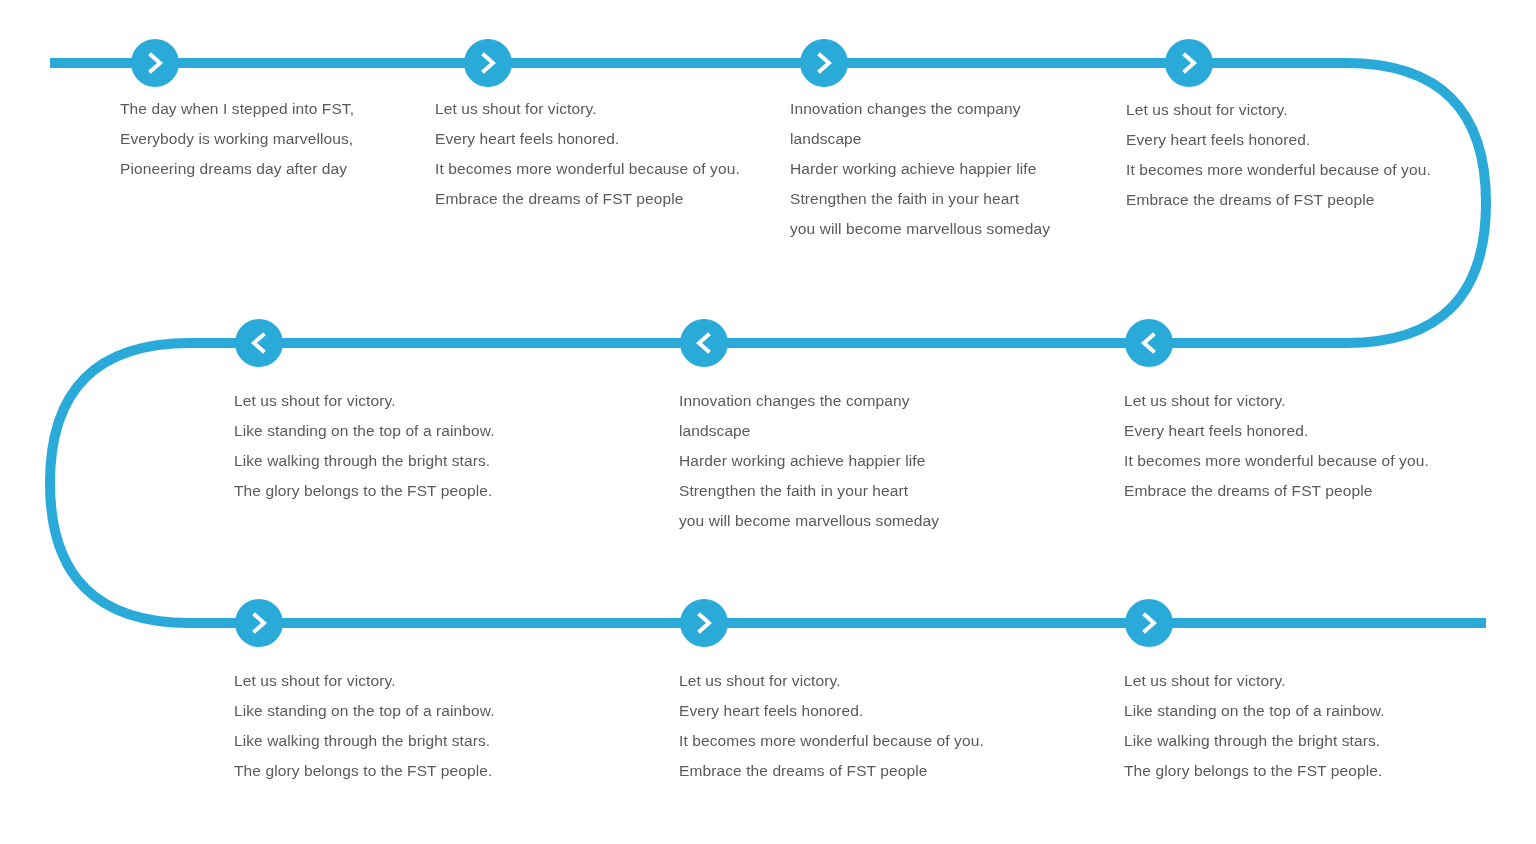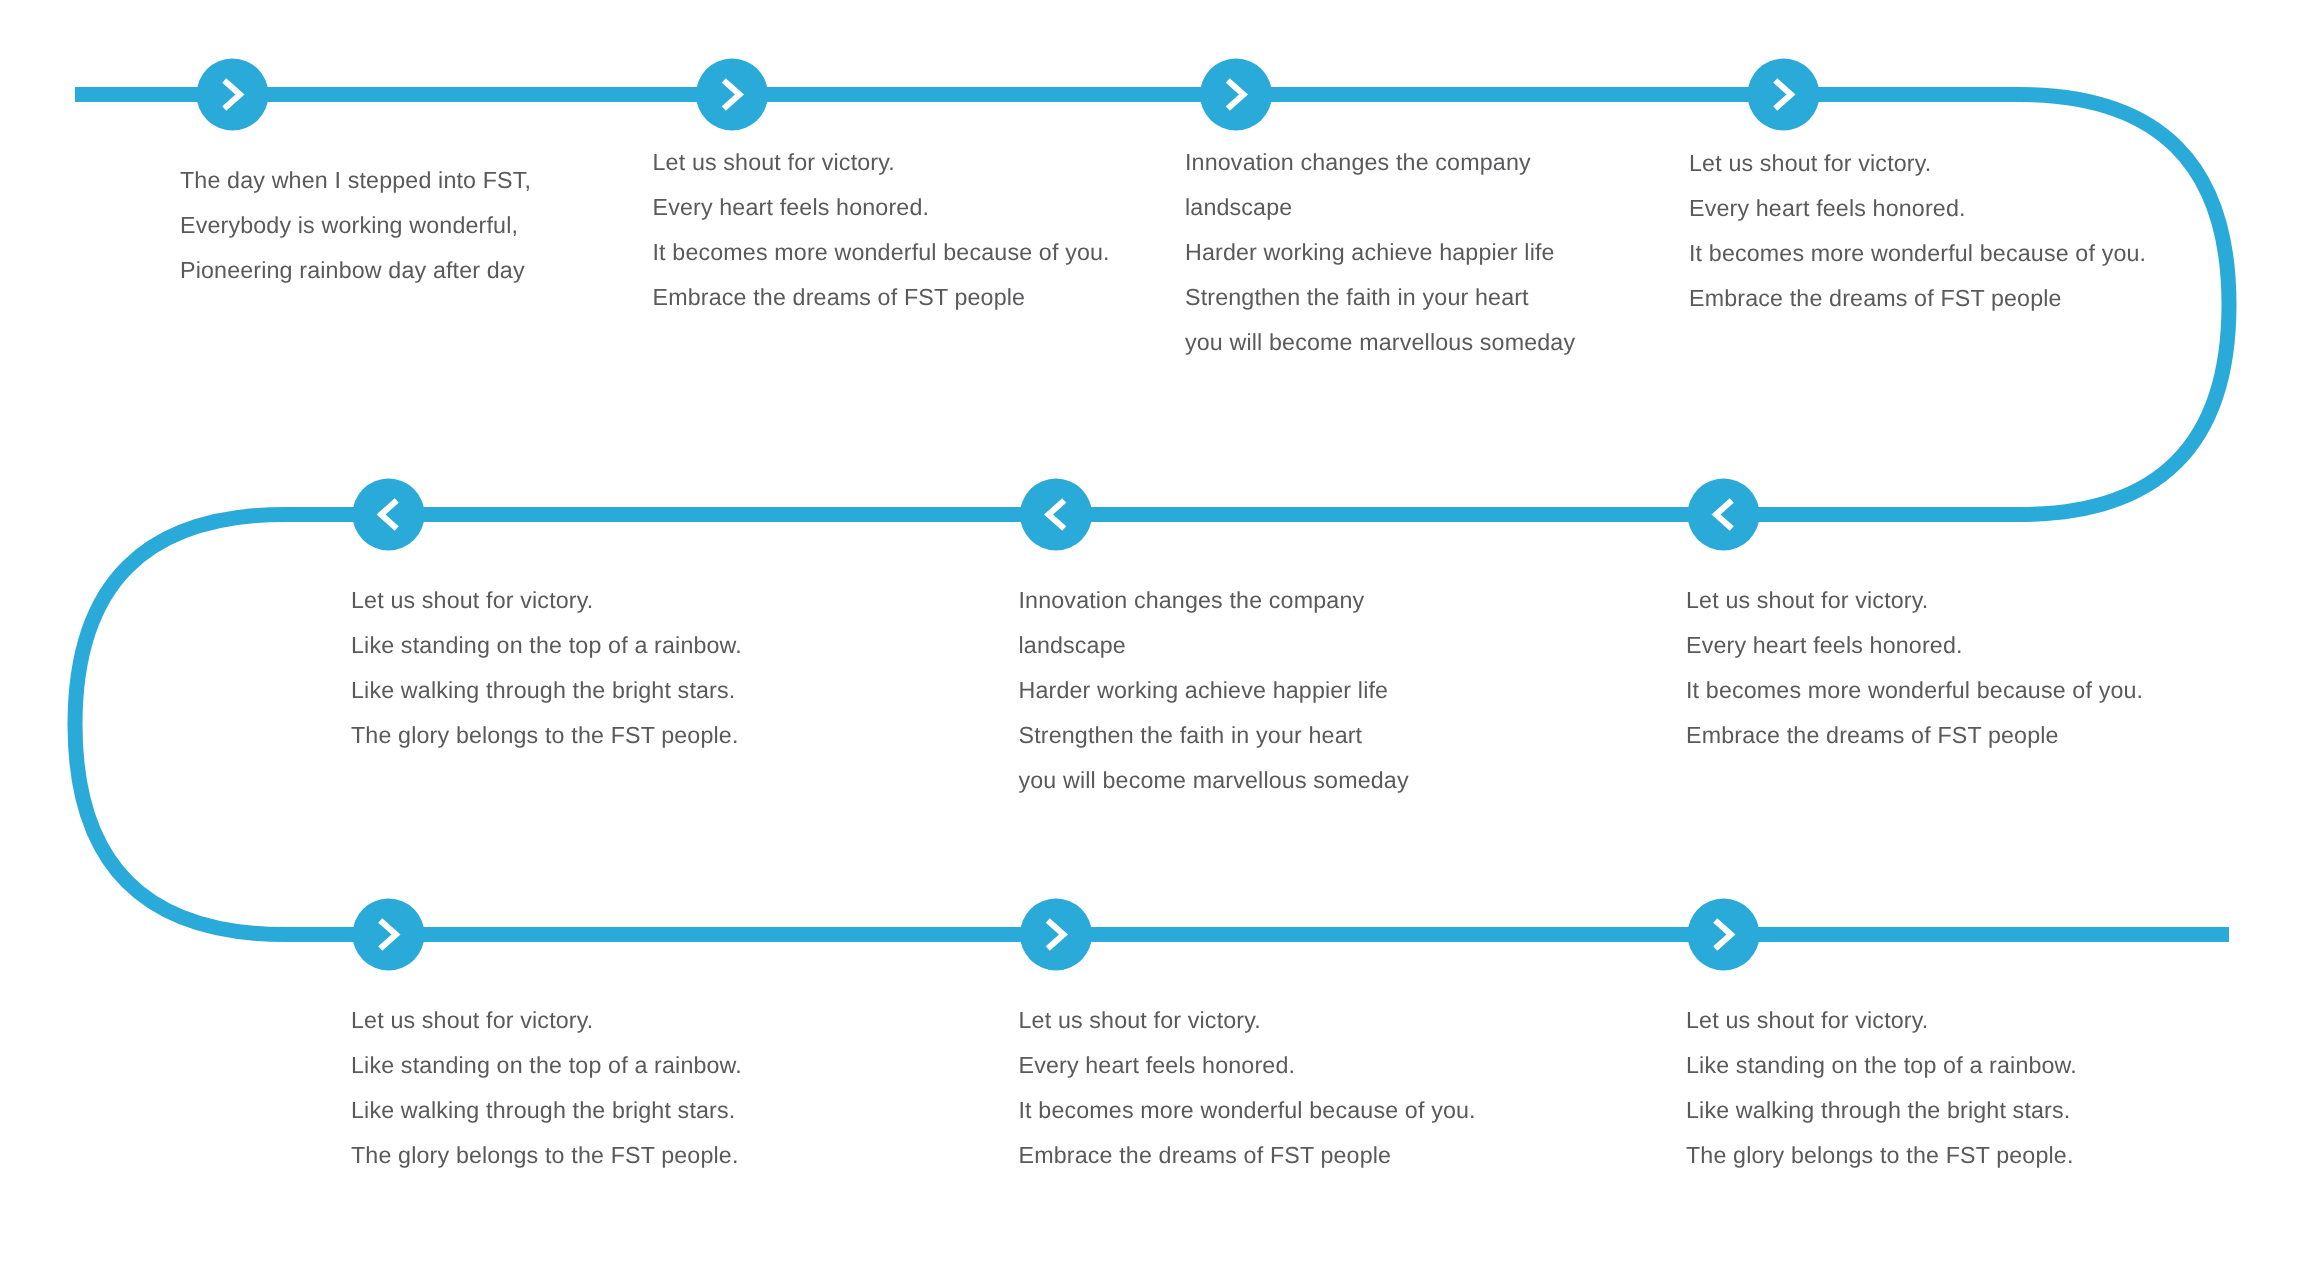--- a/index.html
+++ b/index.html
@@ -106,24 +106,24 @@
           <polyline points="6,4 15,12 6,20" fill="none" stroke="#ffffff" stroke-width="4" stroke-linecap="square" stroke-linejoin="miter"></polyline>
         </svg>
       </div>
       <div class="node" style="left: 1125px; top: 599px; background: rgb(42, 170, 216);">
         <svg width="20" height="24" viewBox="0 0 20 24">
           <polyline points="6,4 15,12 6,20" fill="none" stroke="#ffffff" stroke-width="4" stroke-linecap="square" stroke-linejoin="miter"></polyline>
         </svg>
       </div>
     </div>
   <div id="text-layer">
-      <div class="text-block" style="left: 120px; top: 106px; color: rgb(90, 90, 92);">
+      <div class="text-block" style="left: 120px; top: 94px; color: rgb(90, 90, 92);">
         <span class="line">The day when I stepped into FST,</span>
-        <span class="line">Everybody is working wonderful,</span>
-        <span class="line">Pioneering rainbow day after day</span>
+        <span class="line">Everybody is working marvellous,</span>
+        <span class="line">Pioneering dreams day after day</span>
       </div>
       <div class="text-block" style="left: 435px; top: 94px; color: rgb(90, 90, 92);">
         <span class="line">Let us shout for victory.</span>
         <span class="line">Every heart feels honored.</span>
         <span class="line">It becomes more wonderful because of you.</span>
         <span class="line">Embrace the dreams of FST people</span>
       </div>
       <div class="text-block" style="left: 790px; top: 94px; color: rgb(90, 90, 92);">
         <span class="line">Innovation changes the company</span>
         <span class="line">landscape</span>

